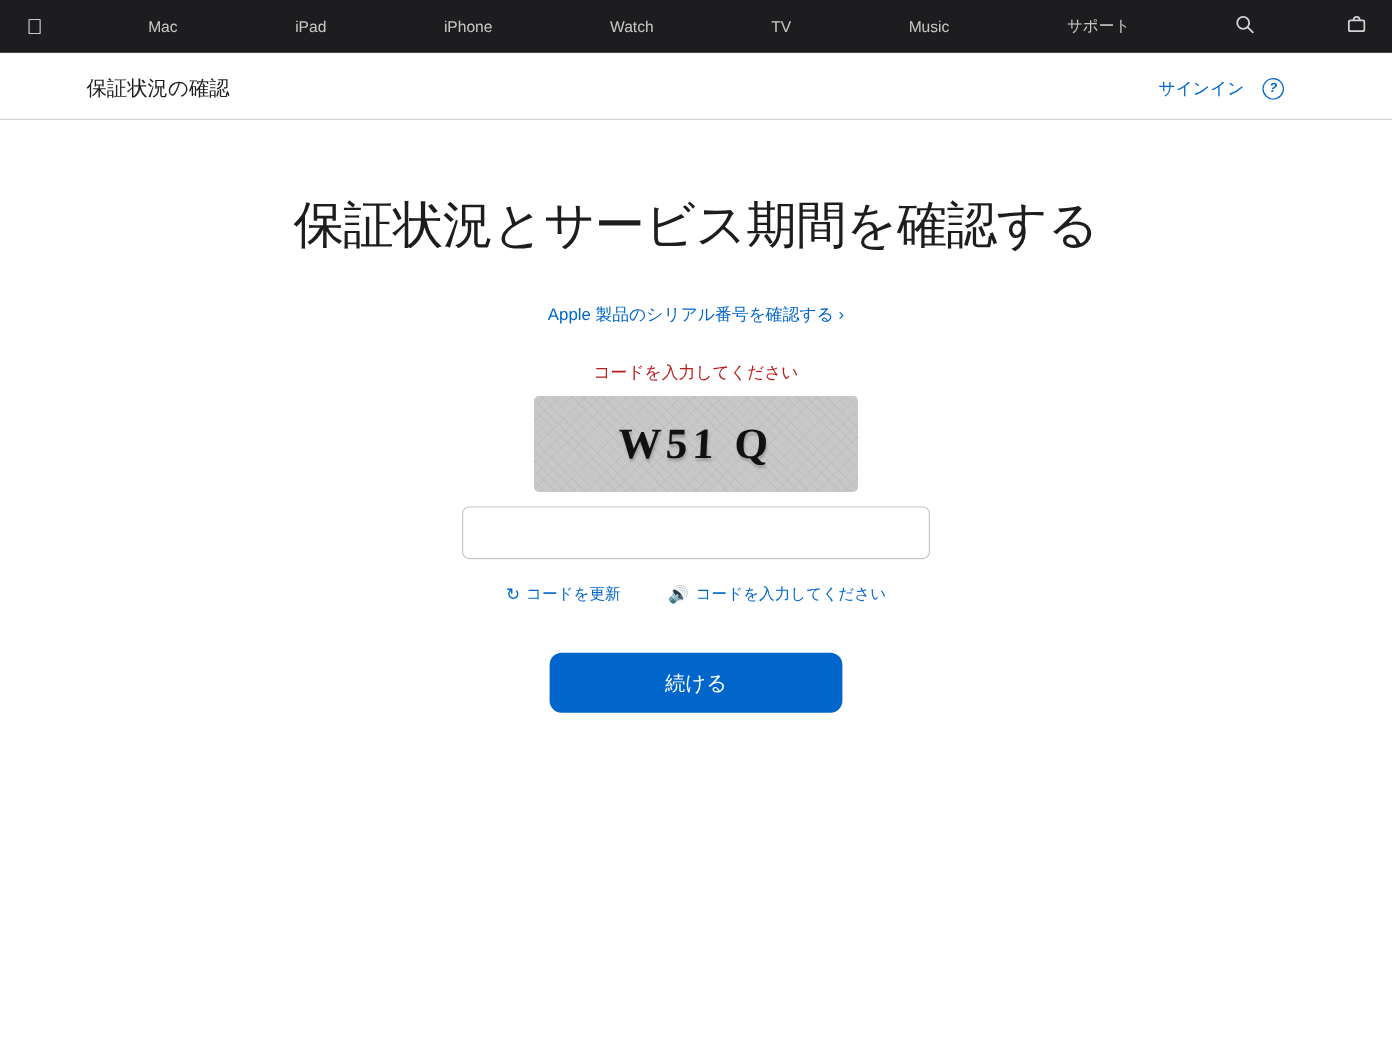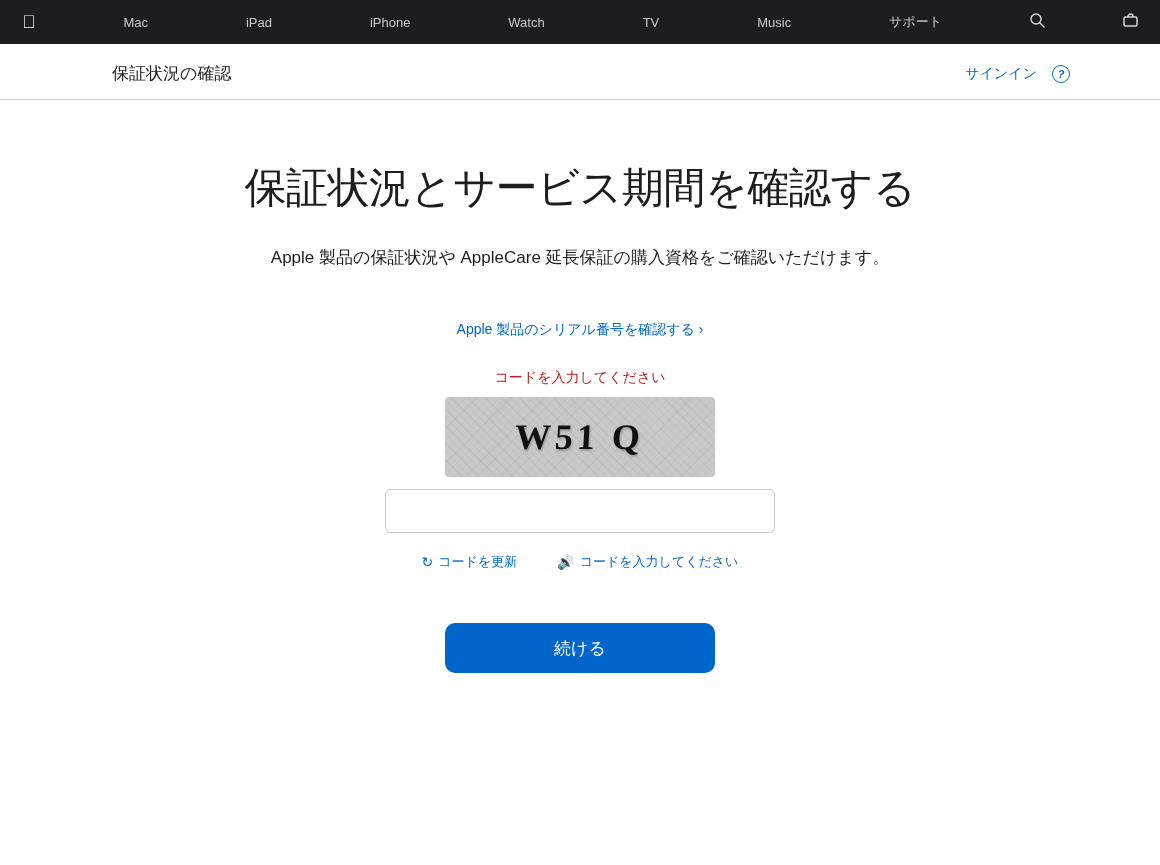--- a/index.html
+++ b/index.html
@@ -53,21 +53,21 @@
       font-size: 15px;
       cursor: pointer;
       opacity: 0.85;
     }
 
     
     .subheader {
       display: flex;
       align-items: center;
       justify-content: space-between;
-      padding: 18px 90px 14px 112px;
+      padding: 18px 90px 14px 72px;
       border-bottom: 1px solid #d2d2d7;
     }
 
     .subheader-title {
       font-size: 17px;
       color: #1d1d1f;
       font-weight: 400;
     }
 
     .subheader-right {
@@ -250,30 +250,30 @@
       color: #0066cc;
     }
 
     .speaker-icon {
       font-size: 14px;
       color: #0066cc;
     }
 
     
     .continue-btn {
-      width: 270px;
+      width: 244px;
       height: 50px;
       background: #0066cc;
       color: #fff;
       border: none;
       border-radius: 10px;
       font-size: 17px;
       font-weight: 500;
       cursor: pointer;
-      margin-top: 22px;
+      margin-top: 10px;
       letter-spacing: 0;
     }
   </style>
 </head>
 <body>
 
 <nav>
   <div class="nav-items">
     <span class="nav-apple-icon"></span>
     <a class="nav-item">Mac</a>
@@ -301,21 +301,20 @@
 <div class="subheader">
   <span class="subheader-title">保証状況の確認</span>
   <div class="subheader-right">
     <a class="signin-link">サインイン</a>
     <div class="help-icon">?</div>
   </div>
 </div>
 
 <div class="main-content">
   <h1 class="page-heading">保証状況とサービス期間を確認する</h1>
-  <p class="page-description">Apple 製品の保証状況や AppleCare 延長保証の購入資格をご確認いただけます。</p>
 
 
   <a class="find-serial-link">Apple 製品のシリアル番号を確認する</a>
 
   <div class="captcha-group">
     <label class="captcha-label">コードを入力してください</label>
     <div class="captcha-image">
       <div class="captcha-noise"></div>
       <span class="captcha-text-display">W51 Q</span>
     </div>

